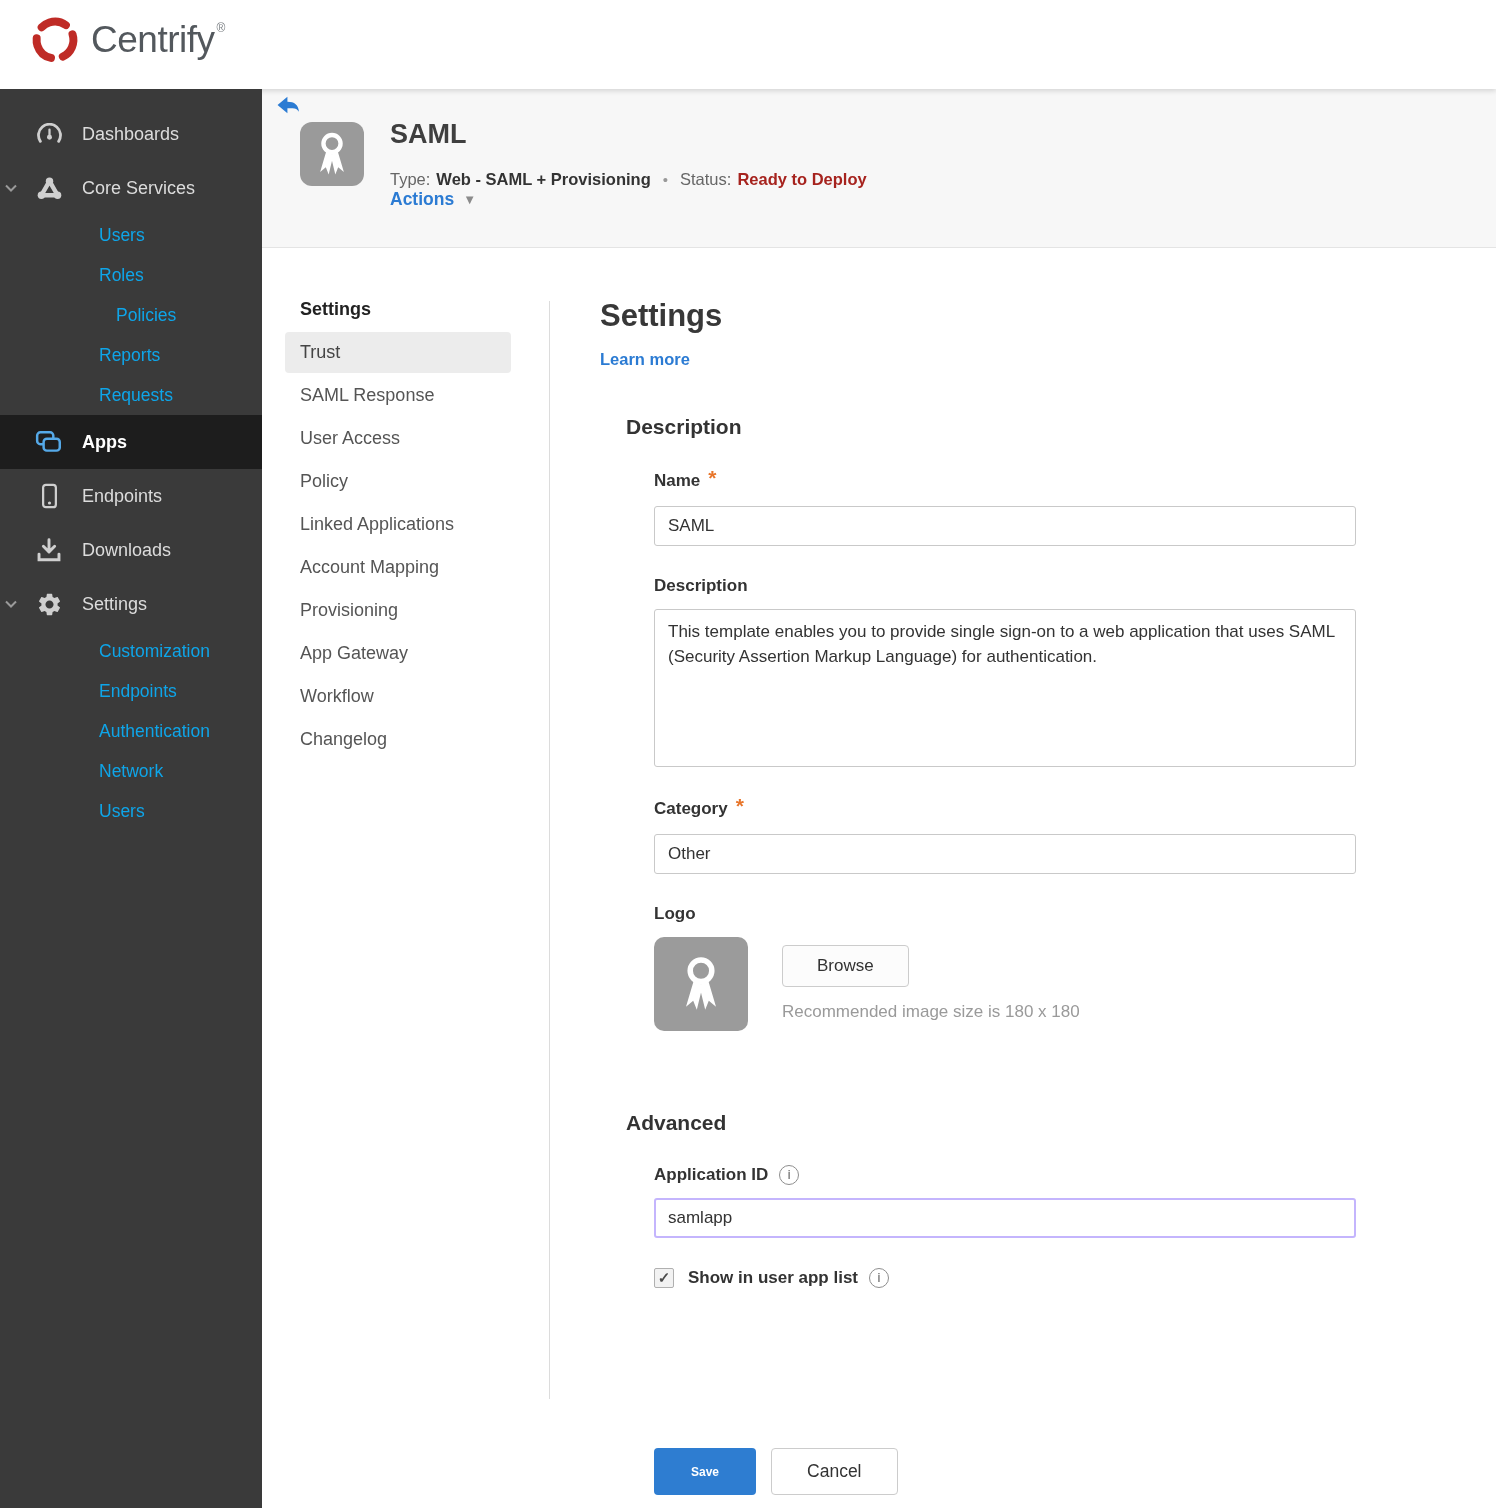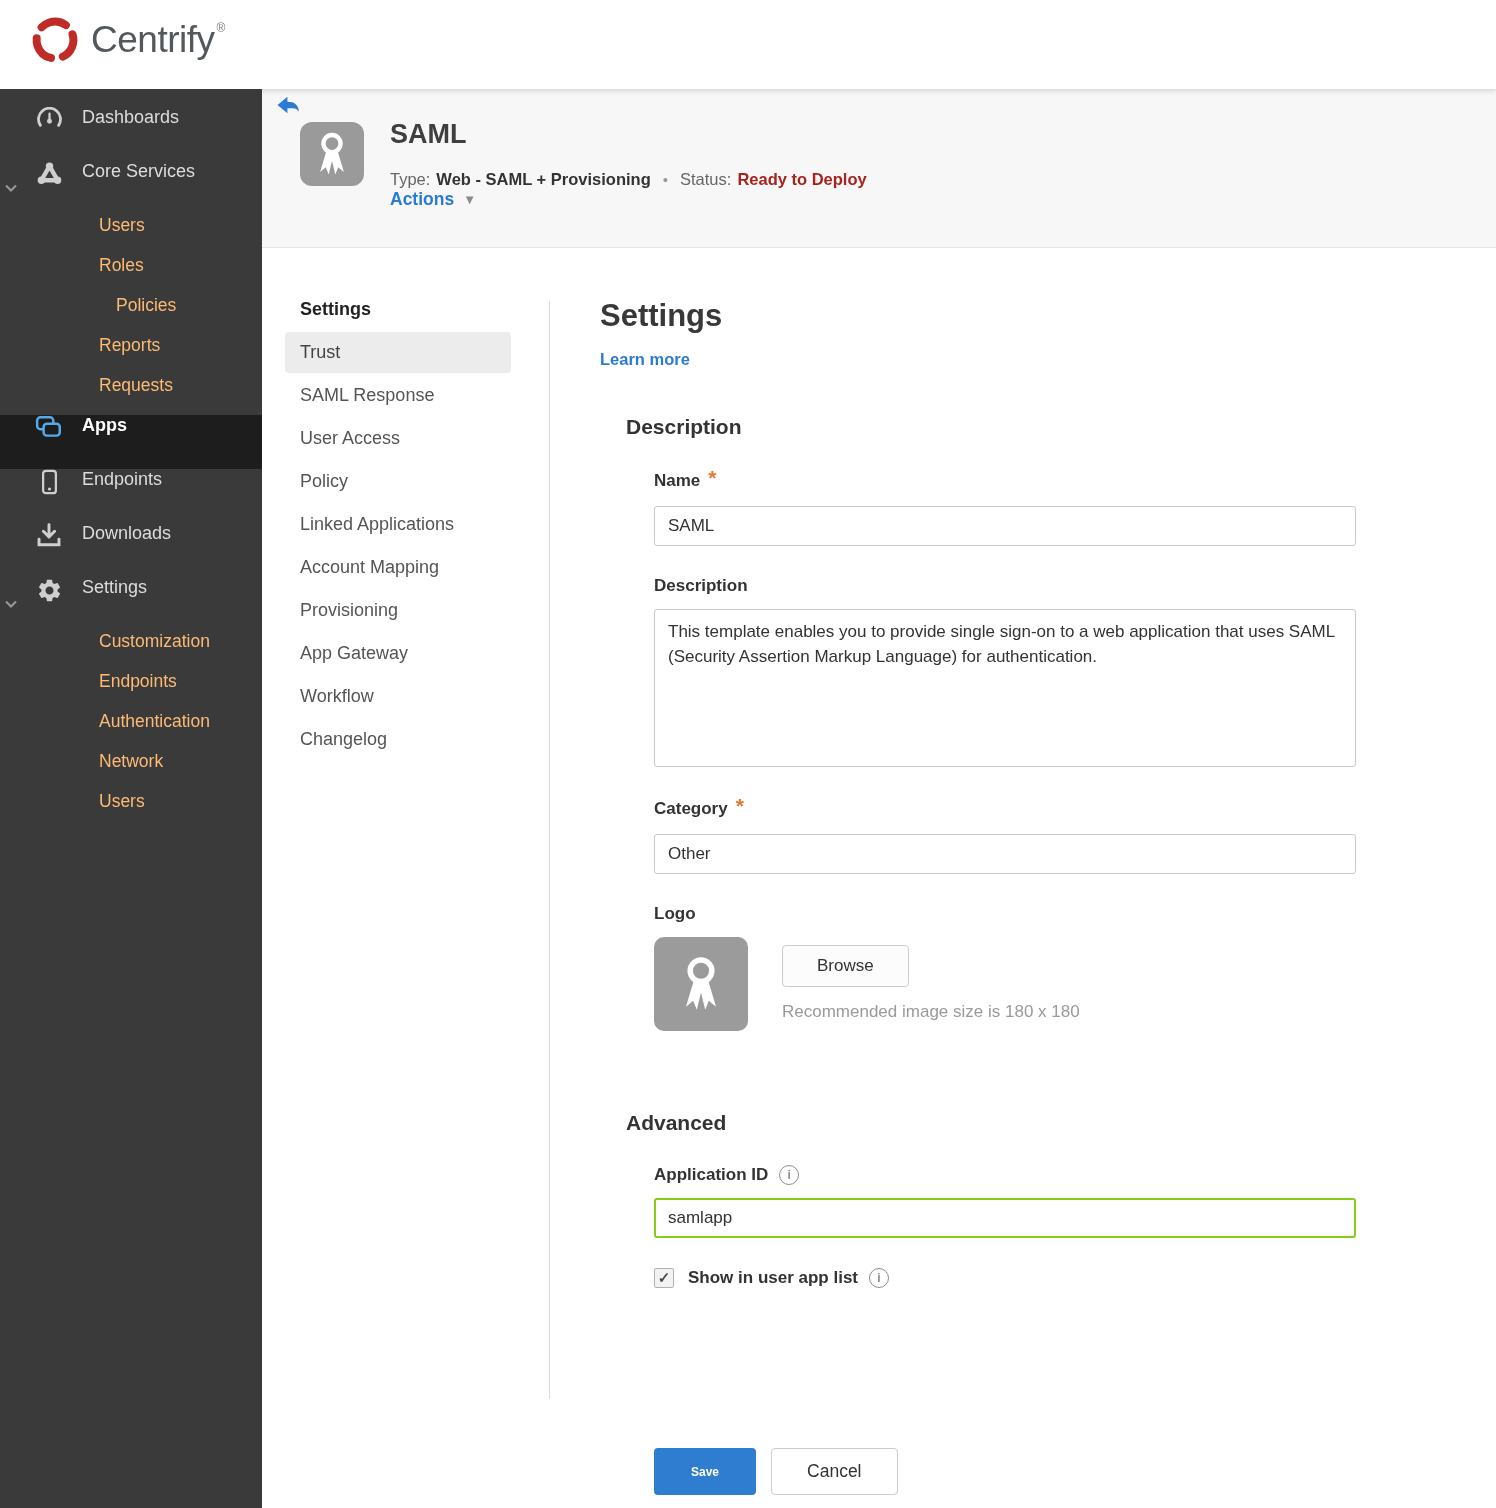--- a/index.html
+++ b/index.html
@@ -10,23 +10,23 @@
   .topbar{position:absolute;left:0;top:0;width:1496px;height:89px;background:#fff;
           z-index:3;box-shadow:0 2px 5px rgba(0,0,0,.14);}
   .logo{position:absolute;left:28px;top:13px;display:flex;align-items:flex-start;cursor:default;}
   .logo svg{width:54px;height:54px;}
   .logo-text{font-size:37px;color:#53585d;margin-left:9px;letter-spacing:-0.5px;line-height:54px;}
   .logo-r{font-size:12px;color:#7a7f83;margin-left:2px;margin-top:8px;}
 
   
   .sidebar{position:absolute;left:0;top:89px;width:262px;height:1419px;background:#3a3a3a;
            z-index:4;padding-top:18px;box-sizing:border-box;}
-  .srow{position:relative;display:flex;align-items:flex-start;cursor:pointer;}
+  .srow{position:relative;display:flex;align-items:center;cursor:pointer;}
   .srow.top{height:54px;padding-left:34px;color:#dcdcdc;font-size:18px;}
-  .srow.sub{height:40px;padding-left:99px;color:#fdba74;font-size:17.5px;}
+  .srow.sub{height:40px;padding-left:99px;color:#0ea5e9;font-size:17.5px;}
   .srow.active{background:#1d1d1d;color:#ffffff;font-weight:bold;}
   .sicon{width:30px;display:flex;justify-content:center;align-items:center;}
   .slabel{margin-left:18px;white-space:nowrap;}
   .chev{position:absolute;left:4px;top:50%;transform:translateY(-50%);width:14px;height:9px;}
 
   
   .headerband{position:absolute;left:262px;top:89px;width:1234px;height:159px;background:#f7f7f7;
               border-bottom:1px solid #e4e4e4;z-index:2;box-sizing:border-box;}
   .back-btn{position:absolute;left:14px;top:7px;width:24px;height:19px;cursor:pointer;}
   .app-icon{position:absolute;left:38px;top:33px;width:64px;height:64px;background:#9a9a9a;
@@ -54,21 +54,21 @@
   .learn-more{display:inline-block;margin-top:16px;color:#2b7bd3;font-weight:bold;font-size:16.5px;cursor:pointer;}
   .section-h{margin:46px 0 0 26px;font-size:21px;font-weight:bold;color:#333;}
   .section-h.adv{margin-top:80px;}
   .form{margin-left:54px;}
   .flabel{margin-top:30px;font-size:17px;font-weight:bold;color:#333;display:flex;align-items:center;}
   .req{color:#e8762b;font-size:21px;font-weight:bold;margin-left:8px;transform:translateY(-3px);}
   .tinput{display:block;margin-top:13px;width:702px;height:40px;box-sizing:border-box;
           border:1px solid #c9c9c9;border-radius:3px;padding:0 13px;font-size:17px;color:#333;
           font-family:"Liberation Sans",sans-serif;background:#fff;outline:none;}
   textarea.tinput{height:158px;padding:10px 13px;resize:none;line-height:1.45;}
-  .tinput.focused{border:2px solid #84cc16;padding-left:12px;}
+  .tinput.focused{border:2px solid #c4b5fd;padding-left:12px;}
   .logo-row{margin-top:13px;display:flex;align-items:flex-start;}
   .logo-box{width:94px;height:94px;background:#9b9b9b;border-radius:10px;
             display:flex;align-items:center;justify-content:center;}
   .browse-wrap{margin-left:34px;}
   .browse-btn{margin-top:8px;padding:10px 34px;background:#fcfcfc;border:1px solid #ccc;border-radius:4px;
               font-size:17px;color:#333;cursor:pointer;font-family:"Liberation Sans",sans-serif;}
   .logo-hint{margin-top:15px;color:#9a9a9a;font-size:17px;}
   .info-icon{display:inline-flex;width:18px;height:18px;border:1.5px solid #8e8e8e;border-radius:50%;
              align-items:center;justify-content:center;color:#8e8e8e;font-size:12px;font-weight:bold;
              margin-left:11px;cursor:pointer;flex:none;}

